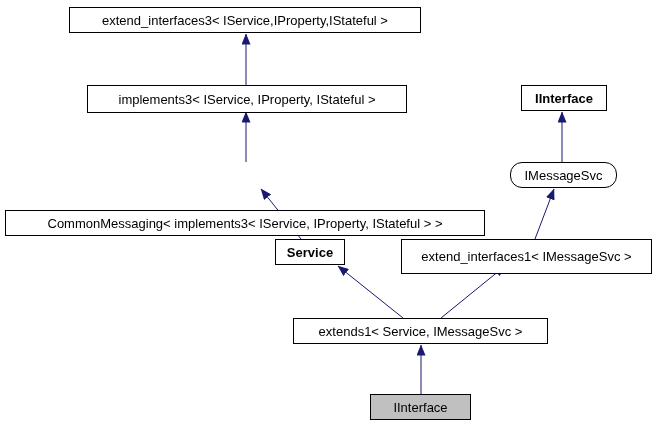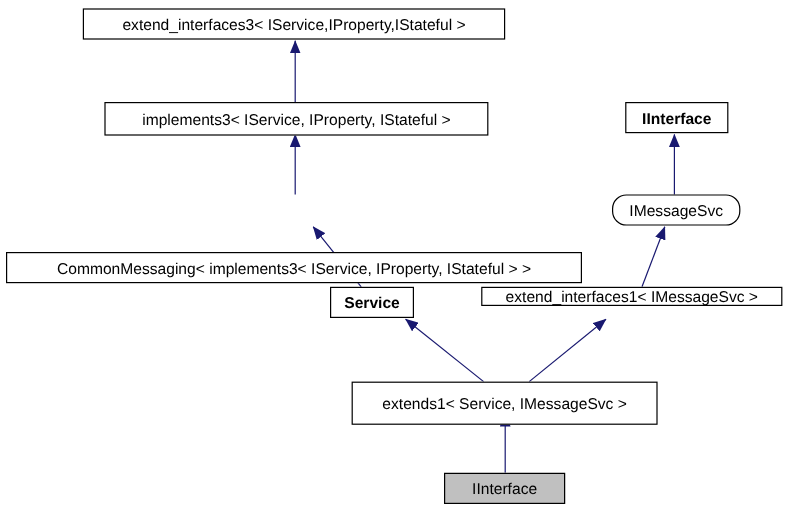--- a/index.html
+++ b/index.html
@@ -61,16 +61,16 @@
       <line x1="441" y1="318" x2="505" y2="266" stroke="#191970" stroke-width="1" marker-end="url(#arrowhead)"></line>
       <line x1="421" y1="394" x2="421" y2="345" stroke="#191970" stroke-width="1" marker-end="url(#arrowhead)"></line>
     </svg>
 
 <div class="node" style="left: 69px; top: 7px; width: 352px; height: 26px;">extend_interfaces3&lt; IService,IProperty,IStateful &gt;</div>
     <div class="node" style="left: 87px; top: 85px; width: 320px; height: 28px;">implements3&lt; IService, IProperty, IStateful &gt;</div>
     <div class="node" style="left: 5px; top: 162px; width: 480px; height: 26px; margin-top: 48px;">CommonMessaging&lt; implements3&lt; IService, IProperty, IStateful &gt; &gt;</div>
     <div class="node" style="left: 521px; top: 85px; width: 86px; height: 26px; font-weight: bold;">IInterface</div>
     <div class="node" style="left: 510px; top: 162px; width: 107px; height: 26px; border-radius: 12px;">IMessageSvc</div>
     <div class="node" style="left: 275px; top: 239px; width: 70px; height: 26px; font-weight: bold;">Service</div>
-    <div class="node" style="left: 401px; top: 239px; width: 251px; height: 16px;">extend_interfaces1&lt; IMessageSvc &gt;</div>
-    <div class="node" style="left: 293px; top: 318px; width: 255px; height: 36px;">extends1&lt; Service, IMessageSvc &gt;</div>
+    <div class="node" style="left: 401px; top: 239px; width: 251px; height: 35px;">extend_interfaces1&lt; IMessageSvc &gt;</div>
+    <div class="node" style="left: 293px; top: 318px; width: 255px; height: 26px;">extends1&lt; Service, IMessageSvc &gt;</div>
     <div class="node highlighted" style="left: 370px; top: 394px; width: 101px; height: 26px;">IInterface</div>
   </div>
 
 </body></html>

